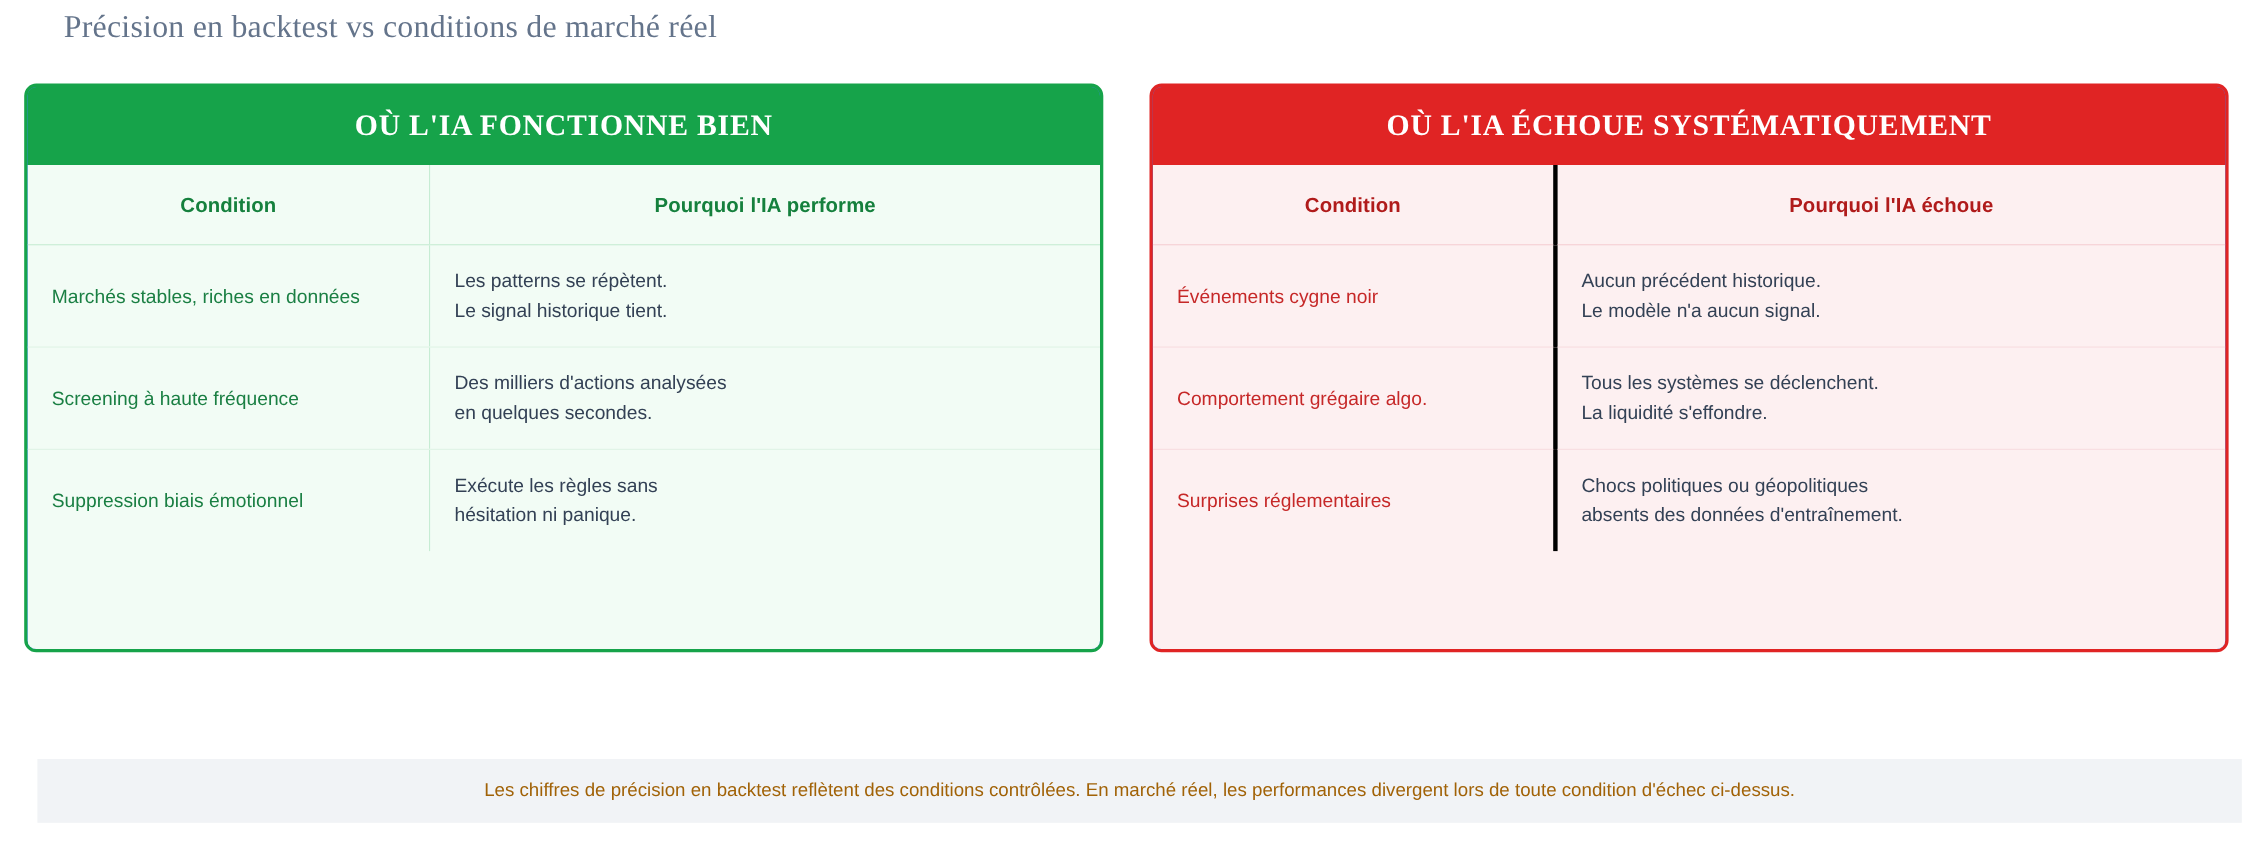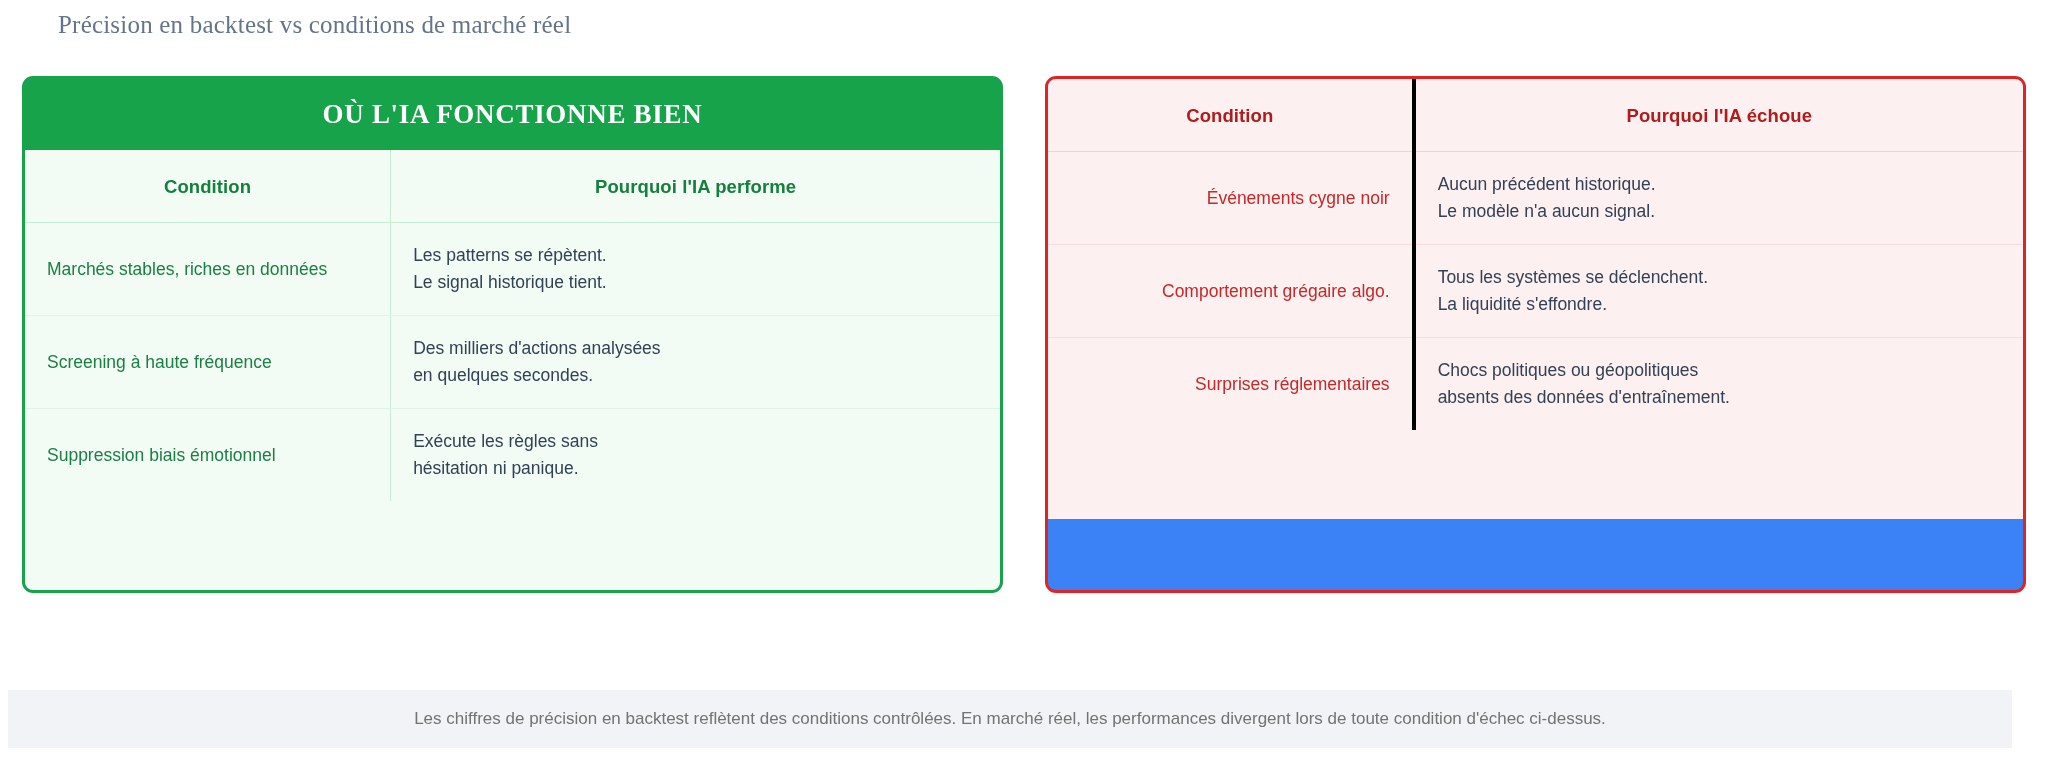--- a/index.html
+++ b/index.html
@@ -18,21 +18,21 @@
     height: 768px;
     background: #ffffff;
   }
 
   
   .page-title {
     position: absolute;
     left: 58px;
     top: 10px;
     font-family: "Liberation Serif", serif;
-    font-size: 25px;
+    font-size: 29px;
     line-height: 30px;
     color: #64748b;
     letter-spacing: 0.2px;
     white-space: nowrap;
   }
 
   
   .panels {
     position: absolute;
     left: 22px;
@@ -107,38 +107,38 @@
     vertical-align: middle;
     line-height: 27px;
   }
   .panel-good td { border-bottom: 1px solid #dff3e6; }
   .panel-bad  td { border-bottom: 1px solid #f8dde0; }
 
   .panel-good tr:last-child td { border-bottom: none; }
   .panel-bad  tr:last-child td { border-bottom: none; }
 
   .panel-good td.td-cond { color: #1a7f43; }
-  .panel-bad  td.td-cond { color: #c62828; text-align: right; }
+  .panel-bad  td.td-cond { color: #c62828; }
 
   td.td-why { color: #334155; }
   td.td-why .l { display: block; white-space: nowrap; }
 
   
   .footer-note {
     position: absolute;
-    left: 8px;
+    left: 34px;
     top: 690px;
     width: 2004px;
     height: 58px;
     background: #f1f3f6;
     display: flex;
     align-items: center;
     justify-content: center;
     font-size: 17px;
-    color: #737373;
+    color: #a16207;
     text-align: center;
     padding: 0 20px;
   }
 </style>
 </head>
 <body>
 
 <div class="page">
 
   <div class="page-title">Précision en backtest vs conditions de marché réel</div>
@@ -181,20 +181,21 @@
                 <span class="l">hésitation ni panique.</span>
               </td>
             </tr>
 
           </tbody>
         </table>
       </div>
     </div>
 
     <div class="panel panel-bad">
+      <div class="panel-header">OÙ L'IA ÉCHOUE SYSTÉMATIQUEMENT</div>
       <div class="panel-body">
         <table class="grid">
           <colgroup>
               <col class="c-cond">
               <col class="c-why">
             </colgroup>
           <thead>
             <tr>
               <th class="th-cond">Condition</th>
               <th class="th-why">Pourquoi l'IA échoue</th>

